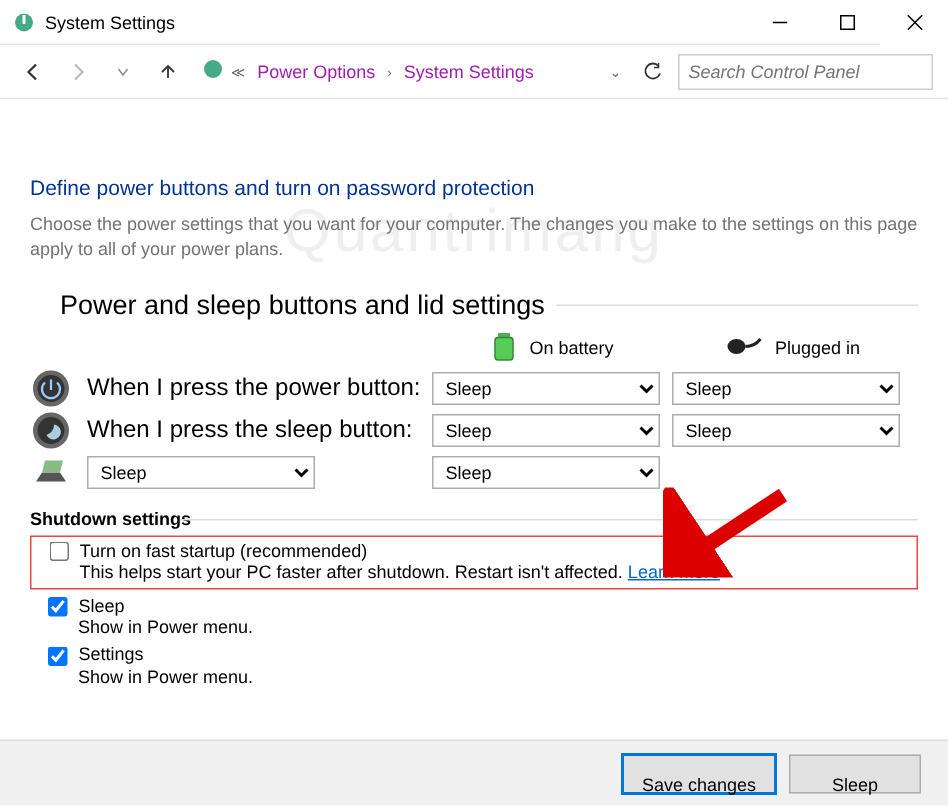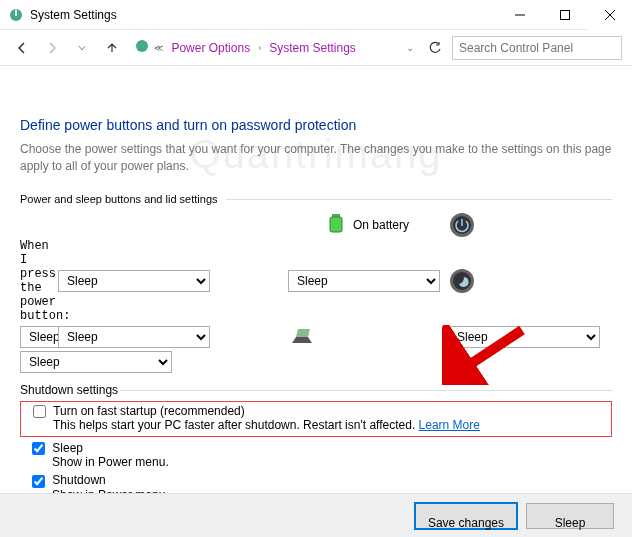--- a/index.html
+++ b/index.html
@@ -11,38 +11,38 @@
 .titlebar .winbtn { width: 45px; height: 30px; display: flex; align-items: center; justify-content: center; color: #000; }
 .titlebar .winbtn.close { background: #fff; }
 
 .toolbar { height: 36px; display: flex; align-items: center; padding: 0 10px; gap: 6px; border-bottom: 1px solid #e5e5e5; }
 .navbtn { width: 24px; height: 24px; display: flex; align-items: center; justify-content: center; color: #888; }
 .navbtn.enabled { color: #1a1a1a; }
 .addr { flex: 1; display: flex; align-items: center; gap: 4px; height: 24px; padding: 0 4px; }
 .addr .crumb { color: #a21caf; padding: 2px 4px; }
 .addr .sep { color: #666; font-size: 9px; }
 .refresh { width: 22px; height: 22px; display: flex; align-items: center; justify-content: center; }
-.searchbox { width: 170px; height: 24px; border: 1px solid #ccc; padding: 0 6px; font-size: 12px; color: #777; }
+.searchbox { width: 170px; height: 24px; border: 1px solid #ccc; padding: 0 6px; font-size: 12px; color: #777; font-style: italic; }
 
 .content { padding: 14px 20px 10px 20px; height: calc(537px - 30px - 36px - 44px); overflow: hidden; }
 .heading { color: #003399; font-size: 14px; margin-bottom: 8px; margin-top: 37px; }
 .desc { color: #737373; font-size: 12px; line-height: 1.4; margin-bottom: 18px; }
 
-.section-label { font-size: 11px; color: #000; margin-bottom: 6px; position: relative; }
+.section-label { font-size: 18px; color: #000; margin-bottom: 6px; position: relative; margin-left: 20px; }
 .section-label::after { content: ""; position: absolute; left: 0; right: 0; top: 50%; border-top: 1px solid #ddd; z-index: -1; }
 .section-label span { background: #fff; padding-right: 8px; }
 
 .grid { display: grid; grid-template-columns: 38px 230px 160px 160px; align-items: center; margin-top: 2px; margin-bottom: 10px; }
 .hdr { display: flex; align-items: center; gap: 8px; justify-content: center; font-size: 12px; }
 .hdr-spacer { grid-column: span 2; }
 .roww-icon { width: 28px; height: 28px; }
-.roww-label { font-size: 12px; font-family: Liberation Mono, monospace; }
+.roww-label { font-size: 16px; }
 select { width: 152px; height: 22px; border: 1px solid #adadad; font-size: 12px; padding-left: 4px; background: #fff; }
 
-.shutdown-label { font-size: 12px; margin-top: 4px; margin-bottom: 4px; position: relative; }
+.shutdown-label { font-size: 12px; margin-top: 4px; margin-bottom: 4px; position: relative; font-weight: bold; }
 .shutdown-label::after { content: ""; position: absolute; left: 100px; right: 0; top: 50%; border-top: 1px solid #ddd; }
 
 .checkrow { padding-left: 12px; margin-bottom: 4px; }
 .checkrow input { vertical-align: middle; margin-right: 4px; }
 .checkrow .lbl { font-size: 12px; }
 .checkrow .sub { font-size: 12px; padding-left: 20px; }
 .highlight { border: 1px solid #ef4444; padding: 2px 6px 4px 12px; margin-bottom: 4px; }
 a.learn { color: #0066cc; text-decoration: underline; }
 
 .footer { position: absolute; bottom: 0; left: 0; right: 0; height: 44px; background: #f0f0f0; border-top: 1px solid #ddd; display: flex; align-items: center; justify-content: flex-end; padding-right: 18px; gap: 8px; }
@@ -130,35 +130,43 @@
 
   <div class="grid">
     <div class="hdr-spacer"></div>
     <div class="hdr">
       <span><svg width="18" height="22">
             <rect x="5" y="2" width="8" height="3" fill="#5a5"></rect>
             <rect x="3" y="5" width="12" height="15" rx="2" fill="#5c5" stroke="#383"></rect>
           </svg></span>
       <span>On battery</span>
     </div>
+    <div class="hdr">
+      <span><svg width="26" height="18">
+            <ellipse cx="8" cy="9" rx="6" ry="5" fill="#222"></ellipse>
+            <path d="M14 9 Q20 9 24 4" fill="none" stroke="#222" stroke-width="2"></path>
+          </svg></span>
+      <span>Plugged in</span>
+    </div>
 
     <div class="roww-icon"><svg viewBox="0 0 28 28">
           <circle cx="14" cy="14" r="12" fill="#666"></circle>
           <circle cx="14" cy="14" r="9" fill="#333"></circle>
           <path d="M14 8 L14 15 M10 10 A6 6 0 1 0 18 10" fill="none" stroke="#9cf" stroke-width="1.5"></path>
         </svg></div>
     <div class="roww-label">When I press the power button:</div>
     <div><select><option>Sleep</option></select></div>
     <div><select><option>Sleep</option></select></div>
 
     <div class="roww-icon"><svg viewBox="0 0 28 28">
           <circle cx="14" cy="14" r="12" fill="#666"></circle>
           <circle cx="14" cy="14" r="9" fill="#333"></circle>
           <path d="M16 10 A5 5 0 1 1 11 17 A7 7 0 0 0 16 10" fill="#acd"></path>
         </svg></div>
+    <div class="roww-label">When I press the sleep button:</div>
     <div><select><option>Sleep</option></select></div>
     <div><select><option>Sleep</option></select></div>
 
     <div class="roww-icon"><svg viewBox="0 0 28 28">
           <path d="M4 20 L24 20 L20 14 L8 14 Z" fill="#555"></path>
           <path d="M8 14 L20 14 L22 6 L10 6 Z" fill="#8b8"></path>
         </svg></div>
     <div><select><option>Sleep</option></select></div>
     <div><select><option>Sleep</option></select></div>
   </div>
@@ -172,21 +180,21 @@
   </div>
 
   <div class="checkrow">
     <input type="checkbox" checked="" style="">
     <span class="lbl">Sleep</span>
     <div class="sub">Show in Power menu.</div>
   </div>
 
   <div class="checkrow">
     <input type="checkbox" checked="" style="">
-    <span class="lbl">Shutdown</span>
+    <span class="lbl">Settings</span>
     <div class="sub">Show in Power menu.</div>
   </div>
 </div>
 
 <div class="footer">
   <button class="btn primary">Save changes</button>
   <button class="btn">Sleep</button>
 </div>
 
 <div class="watermark">Quantrimang</div>

